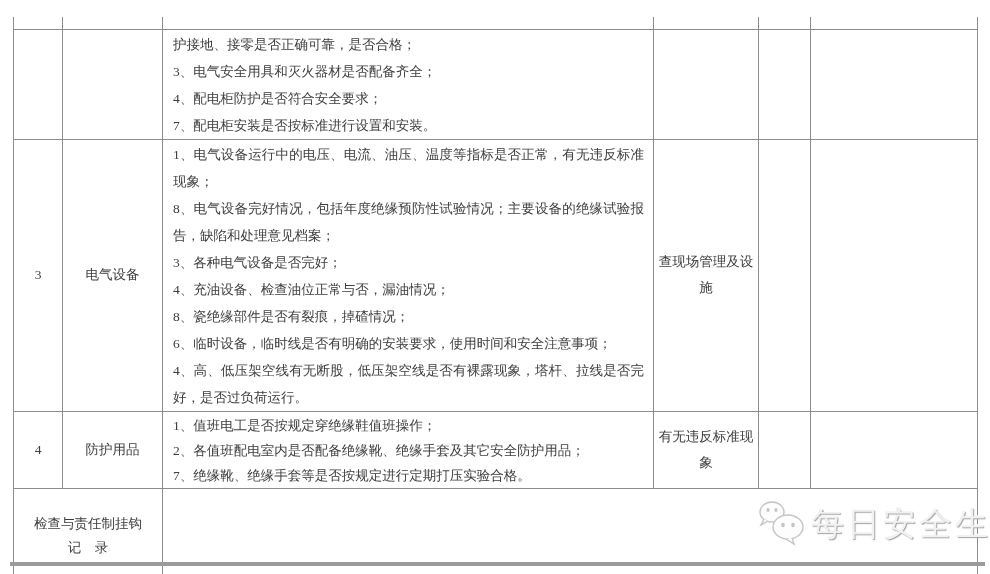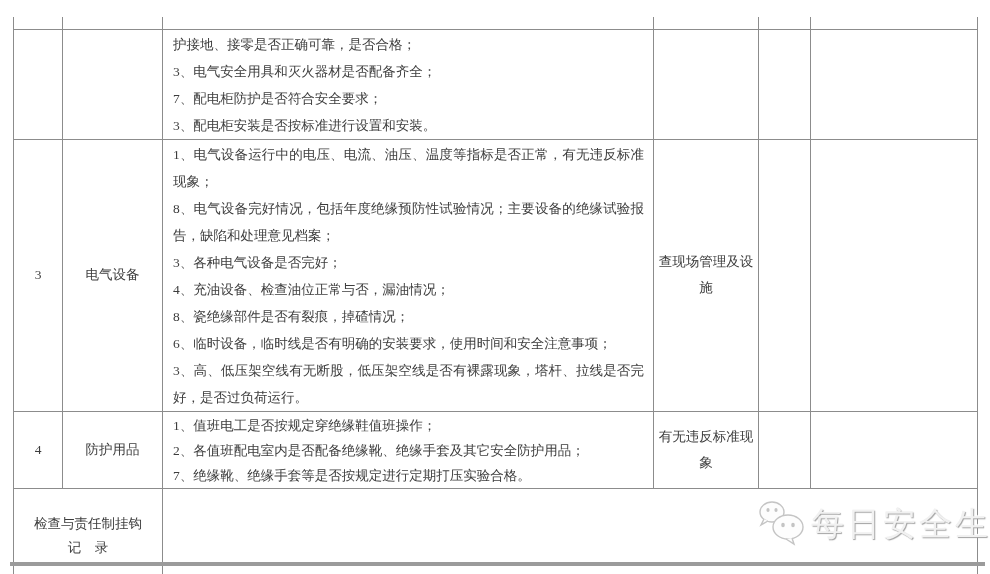--- a/index.html
+++ b/index.html
@@ -122,39 +122,39 @@
       <td></td>
       <td></td>
     </tr>
 
     <tr class="row-cont">
       <td class="center"></td>
       <td class="center"></td>
       <td class="content">
             <p>护接地、接零是否正确可靠，是否合格；</p>
             <p>3、电气安全用具和灭火器材是否配备齐全；</p>
-            <p>7、配电柜防护是否符合安全要求；</p>
-            <p>3、配电柜安装是否按标准进行设置和安装。</p>
+            <p>4、配电柜防护是否符合安全要求；</p>
+            <p>7、配电柜安装是否按标准进行设置和安装。</p>
           </td>
       <td class="method"></td>
       <td class="center"></td>
       <td class="center"></td>
     </tr>
 
     <tr class="row-main">
       <td class="center">3</td>
       <td class="center">电气设备</td>
       <td class="content">
             <p>1、电气设备运行中的电压、电流、油压、温度等指标是否正常，有无违反标准现象；</p>
             <p>8、电气设备完好情况，包括年度绝缘预防性试验情况；主要设备的绝缘试验报告，缺陷和处理意见档案；</p>
             <p>3、各种电气设备是否完好；</p>
             <p>4、充油设备、检查油位正常与否，漏油情况；</p>
             <p>8、瓷绝缘部件是否有裂痕，掉碴情况；</p>
             <p>6、临时设备，临时线是否有明确的安装要求，使用时间和安全注意事项；</p>
-            <p>3、高、低压架空线有无断股，低压架空线是否有裸露现象，塔杆、拉线是否完好，是否过负荷运行。</p>
+            <p>4、高、低压架空线有无断股，低压架空线是否有裸露现象，塔杆、拉线是否完好，是否过负荷运行。</p>
           </td>
       <td class="method">查现场管理及设施</td>
       <td class="center"></td>
       <td class="center"></td>
     </tr>
 
     <tr class="row-ppe">
       <td class="center">4</td>
       <td class="center">防护用品</td>
       <td class="content">

